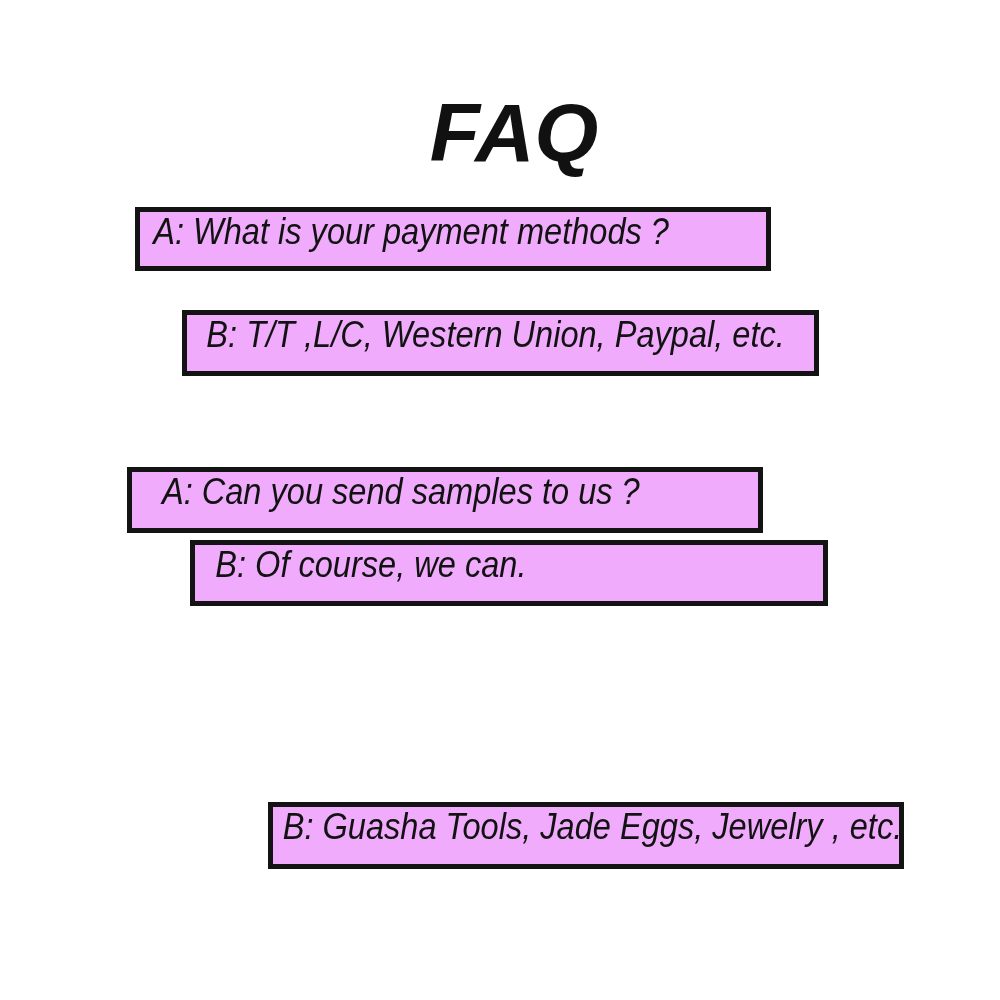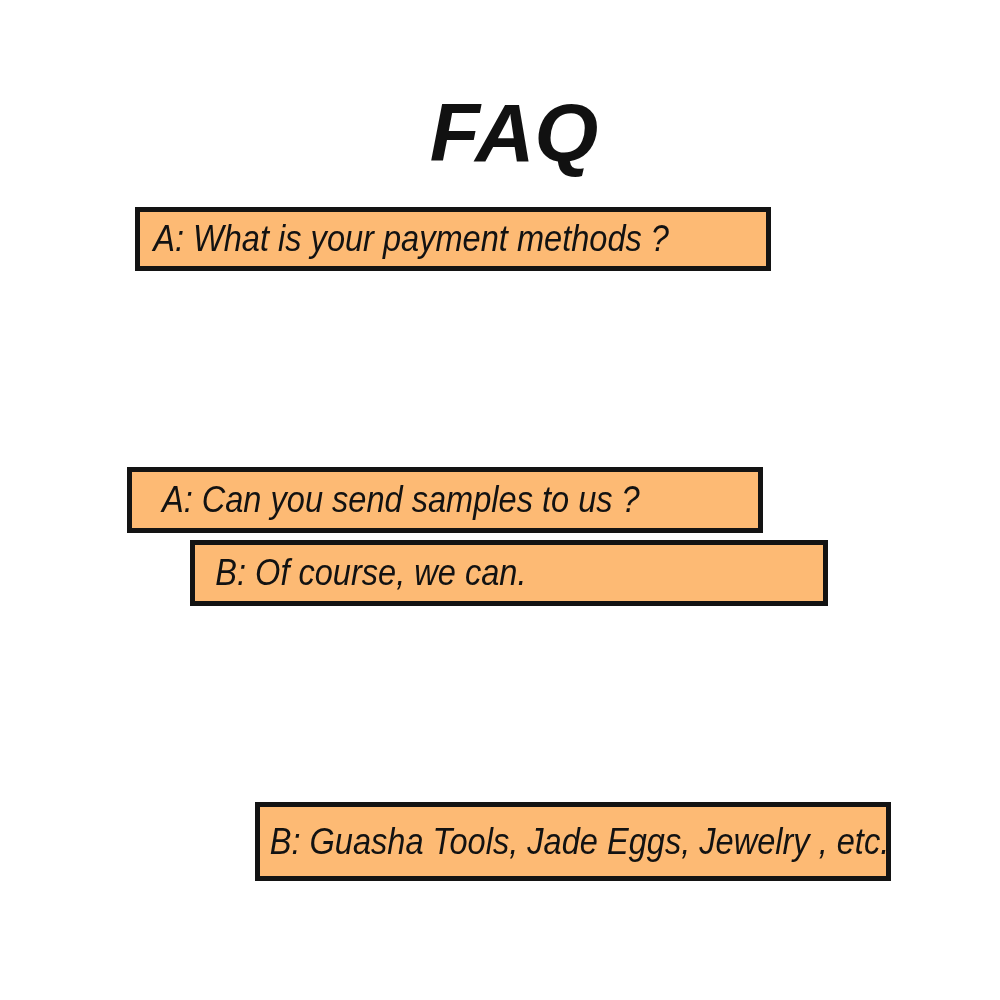--- a/index.html
+++ b/index.html
@@ -31,24 +31,24 @@
     font-size: 82px;
     line-height: 82px;
     letter-spacing: 0px;
     color: #111111;
   }
 
   
   .faq-box {
     position: absolute;
     box-sizing: border-box;
-    background: #fdba74;
+    background: #f0abfc;
     border: 5px solid #131313;
     display: flex;
-    align-items: center;
+    align-items: flex-start;
   }
 
   .faq-box-text {
     font-family: "Liberation Sans", "DejaVu Sans", sans-serif;
     font-weight: 400;
     font-size: 37px;
     line-height: 40px;
     color: #121212;
     white-space: nowrap;
     transform: scaleX(0.88);
@@ -64,34 +64,37 @@
 
   #faq-box-2 { left: 127px; top: 427px; width: 636px; height: 66px; margin-top: 40px; }
   #faq-box-2 .faq-box-text { padding-left: 34px; }
 
   #faq-box-3 { left: 190px; top: 540px; width: 638px; height: 66px; }
   #faq-box-3 .faq-box-text { padding-left: 23px; }
 
   #faq-box-4 { left: 142px; top: 668px; width: 637px; height: 68px; }
   #faq-box-4 .faq-box-text { padding-left: 30px; }
 
-  #faq-box-5 { left: 255px; top: 802px; width: 636px; height: 79px; }
+  #faq-box-5 { left: 268px; top: 802px; width: 636px; height: 67px; }
   #faq-box-5 .faq-box-text { padding-left: 11px; }
 </style>
 </head>
 <body>
 
 <div id="faq-page">
 
   <div id="faq-title">FAQ</div>
 
   <div id="faq-box-0" class="faq-box">
     <span class="faq-box-text">A: What is your payment methods ?</span>
   </div>
 
+  <div id="faq-box-1" class="faq-box">
+    <span class="faq-box-text">B: T/T ,L/C, Western Union, Paypal, etc.</span>
+  </div>
 
   <div id="faq-box-2" class="faq-box">
     <span class="faq-box-text">A: Can you send samples to us ?</span>
   </div>
 
   <div id="faq-box-3" class="faq-box">
     <span class="faq-box-text">B: Of course, we can.</span>
   </div>
 
 

